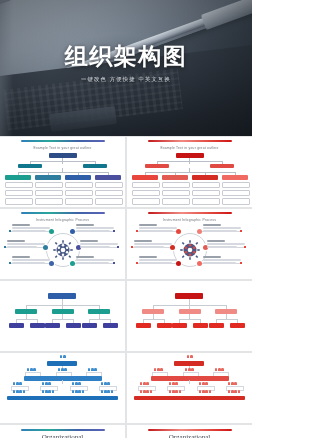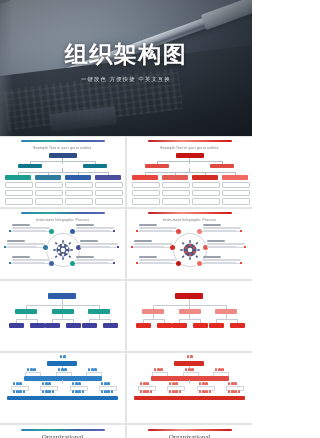--- a/index.html
+++ b/index.html
@@ -44,21 +44,21 @@
     background:linear-gradient(180deg,#c3cad2,#6e7884);
     transform:rotate(-20deg);border-radius:2px;filter:blur(.5px);}
   .hp-vig{position:absolute;inset:0;
     background:radial-gradient(ellipse at 48% 54%,rgba(0,0,0,0) 38%,rgba(12,16,20,.42) 100%);}
   .hp-side{position:absolute;left:0;top:0;width:13px;height:100%;
     background:linear-gradient(90deg,rgba(120,130,142,.55),rgba(120,130,142,0));}
   .hero-text{position:absolute;left:0;right:0;top:44px;text-align:center;}
   .hero-title{
     font-size:23px;font-weight:bold;color:#ffffff;letter-spacing:1.5px;
     line-height:1.1;text-shadow:0 1px 4px rgba(0,0,0,.55);
-    font-family:Liberation Mono, monospace;
+    font-family:Liberation Serif, serif;
   }
   .hero-sub{
     margin-top:7px;font-size:5.4px;color:#dfe4ea;letter-spacing:1.1px;
     text-shadow:0 1px 2px rgba(0,0,0,.6);
     font-family:"DejaVu Sans","Liberation Sans",sans-serif;
   }
 
   
   .grid{position:relative;width:252px;display:block;background:#eceef0;}
   .trow{display:flex;gap:2px;padding:0 0 2px 0;}

